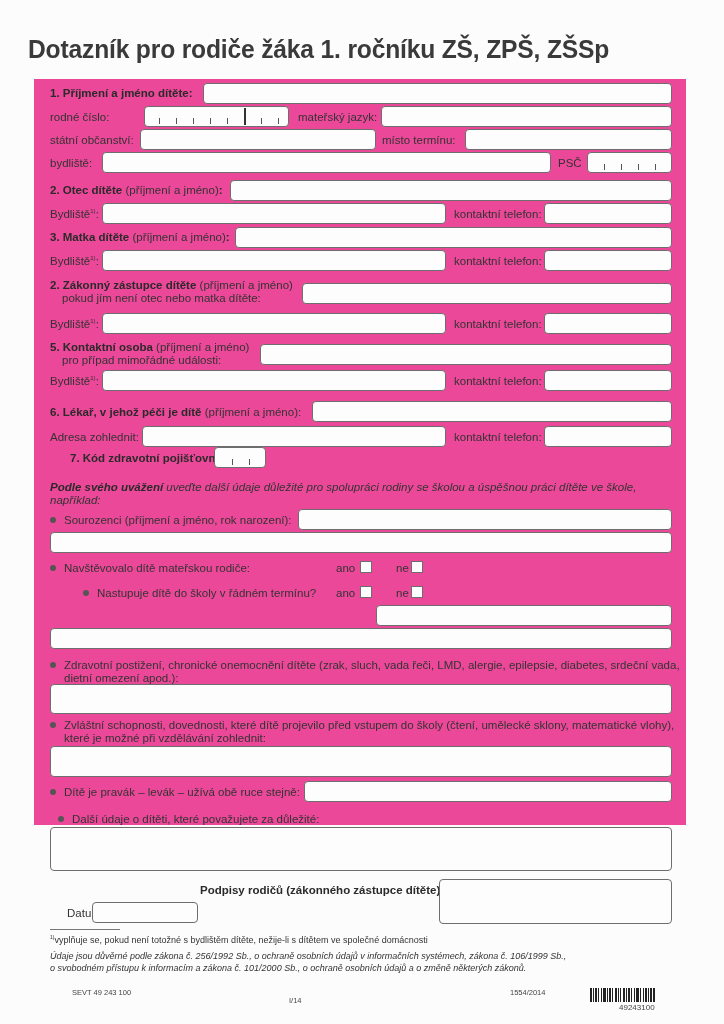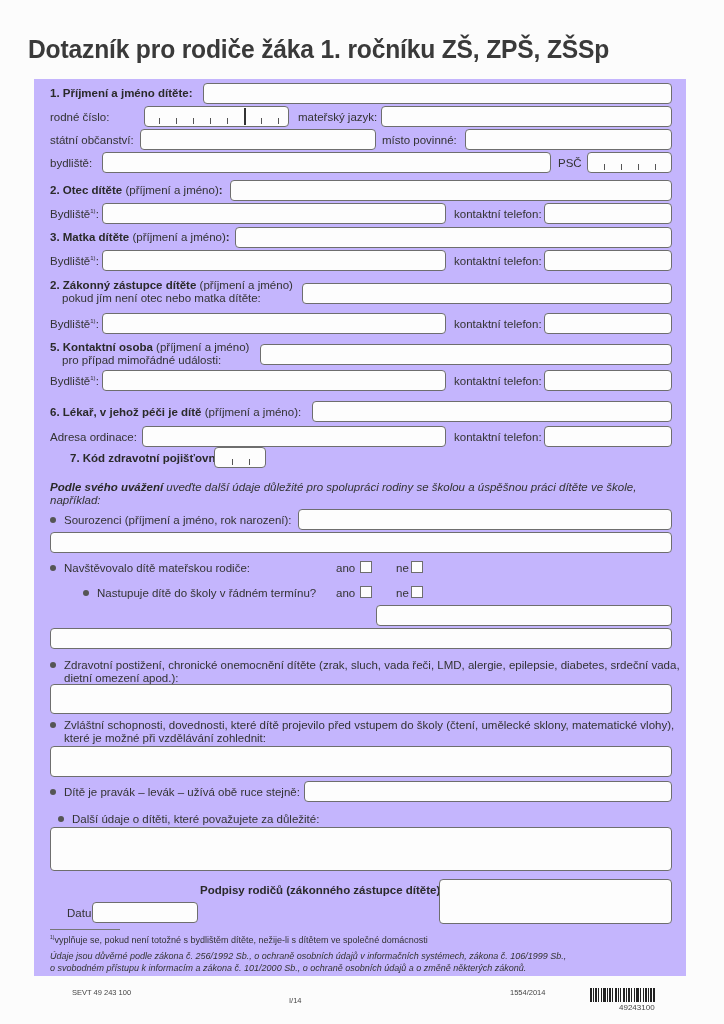--- a/index.html
+++ b/index.html
@@ -6,22 +6,22 @@
   body {
     width: 724px; height: 1024px; background: #fcfcfc; position: relative; overflow: hidden;
     font-family: "Liberation Sans", sans-serif; color: #2a2a2a;
   }
   .title {
     position: absolute; left: 28px; top: 34px; font-size: 26.5px; font-weight: bold;
     color: #3a3a3a; letter-spacing: -0.2px; white-space: nowrap;
     transform: scaleX(0.93); transform-origin: left top;
   }
   .panel {
-    position: absolute; left: 34px; top: 79px; width: 652px; height: 897px;
-    background: #c4b5fd;
+    position: absolute; left: 34px; top: 79px; width: 652px; height: 746px;
+    background: #ec4899;
   }
   .abs { position: absolute; }
   .lbl { position: absolute; font-size: 11.5px; white-space: nowrap; color: #333; }
   .lbl b { color: #2a2a2a; }
   .box {
     position: absolute; background: #fdfdfd; border: 1px solid #6e6e6e; border-radius: 4px;
     box-sizing: border-box; height: 21px;
   }
   .tick { position: absolute; bottom: 2px; width: 1px; height: 6px; background: #555; }
   .tick.thick { width: 2px; height: 17px; bottom: 1px; background: #333; }
@@ -51,21 +51,21 @@
     <div class="tick" style="left:82px;"></div>
     <div class="tick thick" style="left:99px;"></div>
     <div class="tick" style="left:116px;"></div>
     <div class="tick" style="left:133px;"></div>
   </div>
   <div class="lbl" style="left:264px; top:32px;">mateřský jazyk:</div>
   <input class="box" style="left: 347px; top: 27px; width: 291px;" value="">
 
   <div class="lbl" style="left:16px; top:55px;">státní občanství:</div>
   <input class="box" style="left: 106px; top: 50px; width: 236px;" value="">
-  <div class="lbl" style="left:348px; top:55px;">místo povinné:</div>
+  <div class="lbl" style="left:348px; top:55px;">místo termínu:</div>
   <input class="box" style="left: 431px; top: 50px; width: 207px;" value="">
 
   <div class="lbl" style="left:16px; top:78px;">bydliště:</div>
   <input class="box" style="left: 68px; top: 73px; width: 449px;" value="">
   <div class="lbl" style="left:524px; top:78px;">PSČ</div>
   <div class="box" style="left:553px; top:73px; width:85px;">
     <div class="tick" style="left:16px;"></div>
     <div class="tick" style="left:33px;"></div>
     <div class="tick" style="left:50px;"></div>
     <div class="tick" style="left:67px;"></div>
@@ -96,21 +96,21 @@
   <div class="lbl" style="left:16px; top:262px;"><b>5. Kontaktní osoba</b><span> (příjmení a jméno)</span></div>
   <div class="lbl" style="left:28px; top:275px;">pro případ mimořádné události:</div>
   <input class="box" style="left: 226px; top: 265px; width: 412px;" value="">
   <div class="lbl" style="left:16px; top:296px;"><span>Bydliště</span><sup style="font-size:6px;">1)</sup><span>:</span></div>
   <input class="box" style="left: 68px; top: 291px; width: 344px;" value="">
   <div class="lbl" style="left:420px; top:296px;">kontaktní telefon:</div>
   <input class="box" style="left: 510px; top: 291px; width: 128px;" value="">
 
   <div class="lbl" style="left:16px; top:327px;"><b>6. Lékař, v jehož péči je dítě</b><span> (příjmení a jméno):</span></div>
   <input class="box" style="left: 278px; top: 322px; width: 360px;" value="">
-  <div class="lbl" style="left:16px; top:352px;">Adresa ordinace:</div>
+  <div class="lbl" style="left:16px; top:352px;">Adresa zohlednit:</div>
   <input class="box" style="left: 108px; top: 347px; width: 304px;" value="">
   <div class="lbl" style="left:420px; top:352px;">kontaktní telefon:</div>
   <input class="box" style="left: 510px; top: 347px; width: 128px;" value="">
 
   <div class="lbl" style="left:8px; top:373px;margin-left:28px;"><b>7. Kód zdravotní pojišťovny:</b></div>
   <div class="box" style="left:180px; top:368px; width:52px;">
     <div class="tick" style="left:17px;"></div>
     <div class="tick" style="left:34px;"></div>
   </div>
 

